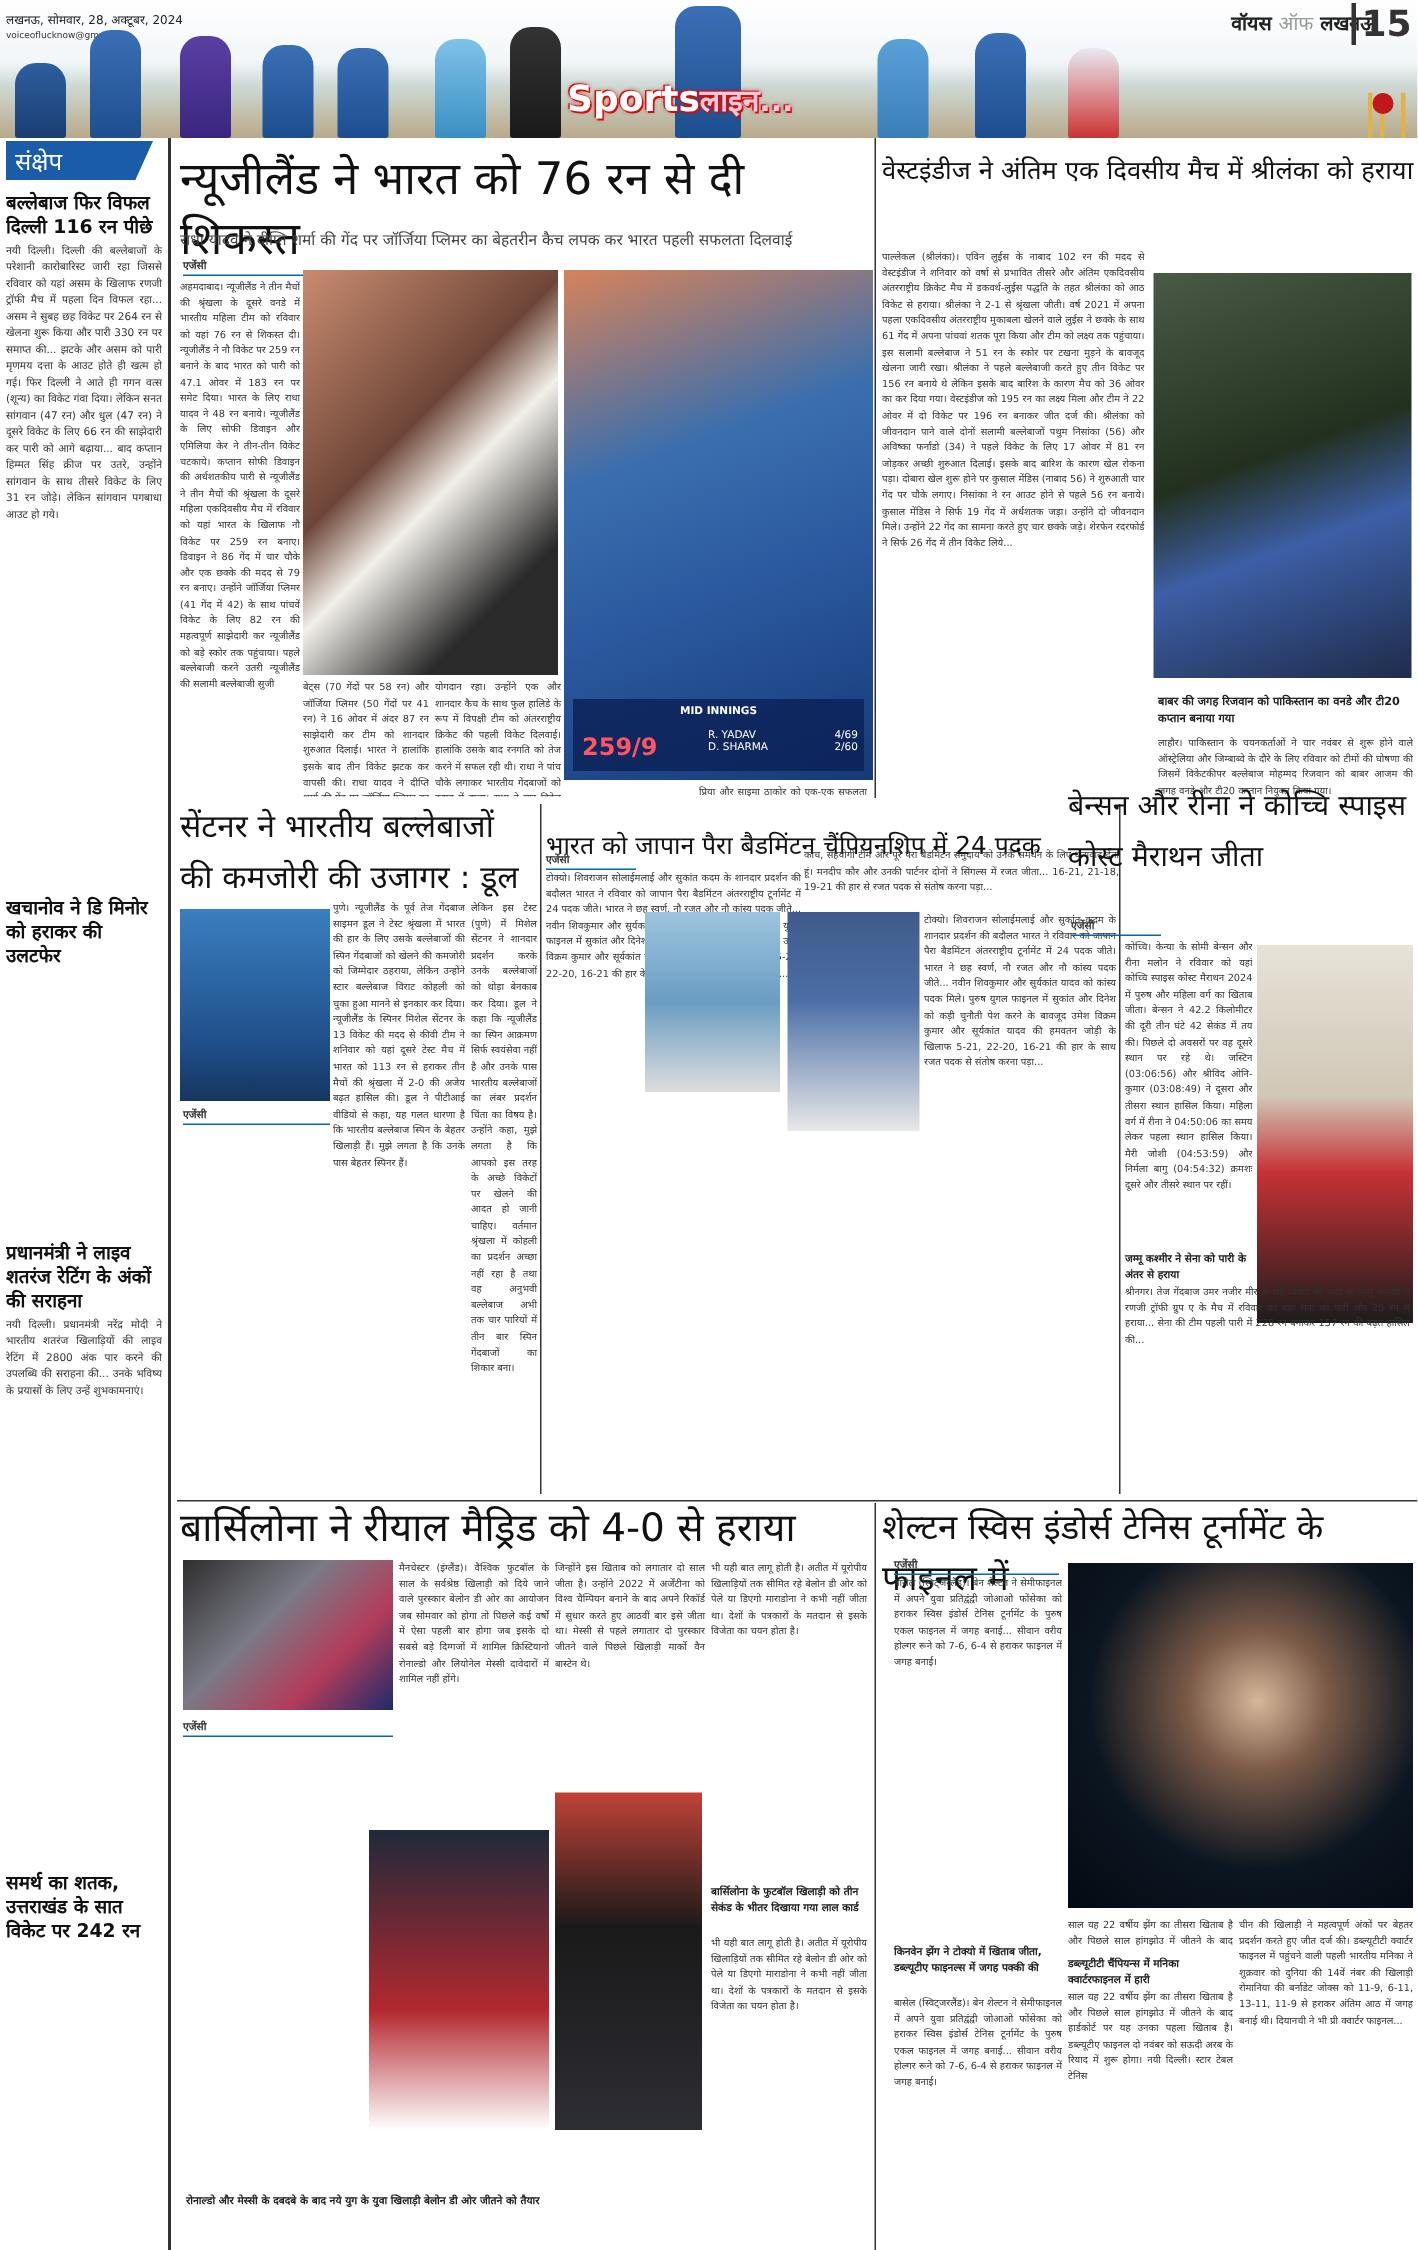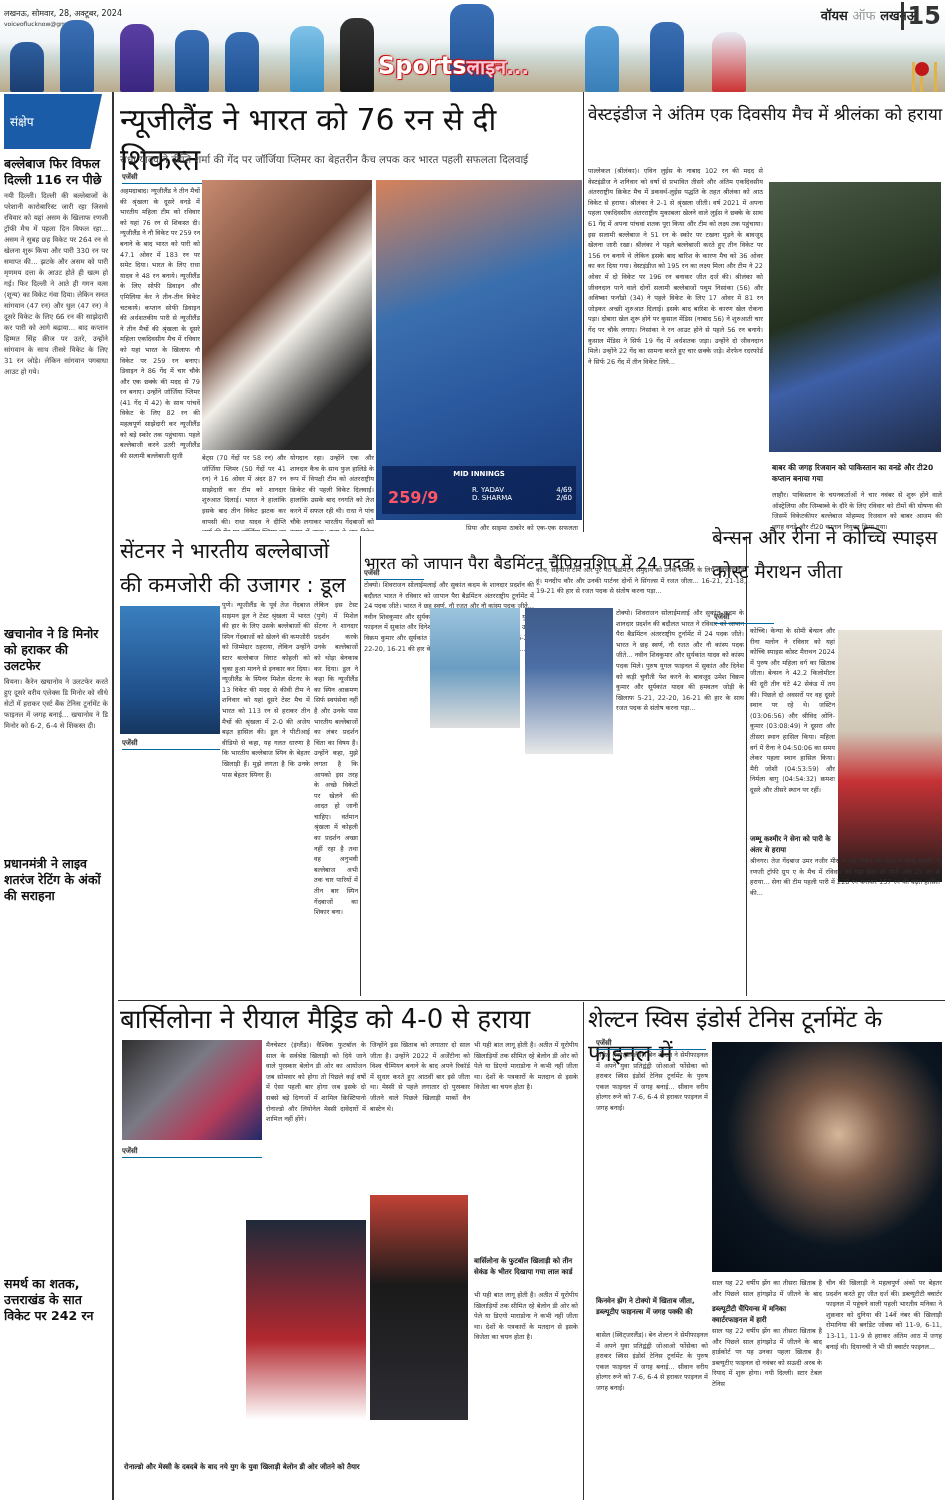--- a/index.html
+++ b/index.html
@@ -9,21 +9,21 @@
 .mh-email{position:absolute;left:4px;top:20px;font-size:6px;color:#333}
 .mh-paper{position:absolute;right:28px;top:6px;font-size:13px;font-weight:bold;color:#222}
 .mh-paper span{color:#999;font-weight:normal}
 .mh-page{position:absolute;right:4px;top:2px;font-size:24px;font-weight:bold;color:#333;border-left:3px solid #333;padding-left:4px;line-height:28px}
 .mh-brand{position:absolute;left:378px;top:52px;font-size:24px;font-weight:bold;color:#fff;text-shadow:0 0 3px #c11,1px 1px 0 #c11,-1px -1px 0 #c11}
 .mh-brand span{color:#f5c8d8;font-size:20px}
 .player{position:absolute;bottom:0;width:34px;border-radius:14px 14px 2px 2px;background:linear-gradient(#3b6fb5,#1d4f8f)}
 .stump{position:absolute;bottom:0;width:3px;height:30px;background:#e0b34a}
 .ball{position:absolute;right:16px;bottom:16px;width:14px;height:14px;border-radius:50%;background:#c01818}
 .side{position:absolute;left:0;top:92px;width:114px;height:1408px;border-right:2px solid #333;padding:2px 4px 0 4px;overflow:hidden}
-.side-tag{background:#1a5ca8;color:#fff;font-size:12px;padding:19px 6px;width:98px;clip-path:polygon(0 0,100% 0,88% 100%,0 100%);margin-bottom:3px}
+.side-tag{background:#1a5ca8;color:#fff;font-size:16px;padding:2px 6px;width:98px;clip-path:polygon(0 0,100% 0,88% 100%,0 100%);margin-bottom:3px}
 .side h3{font-size:12.5px;line-height:16px;font-weight:bold;color:#111;margin:4px 0 3px}
 .side p{font-size:7px;line-height:11px;color:#333;text-align:justify}
 .main-h{position:absolute;font-weight:normal;color:#111}
 .sub{position:absolute;font-size:11px;color:#444}
 .byline{position:absolute;font-size:7px;font-weight:bold;color:#333;border-bottom:1px solid #0369a1;padding-bottom:2px}
 .col{position:absolute;font-size:6.5px;line-height:10.6px;color:#333;text-align:justify;overflow:hidden}
 .photo{position:absolute;overflow:hidden}
 .cap{position:absolute;font-size:7.5px;font-weight:bold;color:#222;line-height:11px}
 .rule{position:absolute;background:#333}
 </style>
@@ -54,24 +54,24 @@
 </div>
 
 <div class="side">
   <div class="side-tag">संक्षेप</div>
   <div style="height:470px;overflow:hidden">
     <h3>बल्लेबाज फिर विफल दिल्ली 116 रन पीछे</h3>
     <p>नयी दिल्ली। दिल्ली की बल्लेबाजों के परेशानी कारोबारिस्ट जारी रहा जिससे रविवार को यहां असम के खिलाफ रणजी ट्रॉफी मैच में पहला दिन विफल रहा... असम ने सुबह छह विकेट पर 264 रन से खेलना शुरू किया और पारी 330 रन पर समाप्त की... झटके और असम को पारी मृणमय दत्ता के आउट होते ही खत्म हो गई। फिर दिल्ली ने आते ही गगन वत्स (शून्य) का विकेट गंवा दिया। लेकिन सनत सांगवान (47 रन) और धुल (47 रन) ने दूसरे विकेट के लिए 66 रन की साझेदारी कर पारी को आगे बढ़ाया... बाद कप्तान हिम्मत सिंह क्रीज पर उतरे, उन्होंने सांगवान के साथ तीसरे विकेट के लिए 31 रन जोड़े। लेकिन सांगवान पगबाधा आउट हो गये।</p>
   </div>
   <div style="height:230px;overflow:hidden">
     <h3>खचानोव ने डि मिनोर को हराकर की उलटफेर</h3>
-    <p>वियना। कैरेन खचानोव ने उलटफेर करते हुए दूसरे वरीय एलेक्स डि मिनोर को सीधे सेटों में हराकर एर्स्ट बैंक टेनिस टूर्नामेंट के फाइनल में जगह बनाई... खचानोव ने डि मिनोर को 6-2, 6-4 से शिकस्त दी।</p>
   </div>
   <div style="height:420px;overflow:hidden">
     <h3>प्रधानमंत्री ने लाइव शतरंज रेटिंग के अंकों की सराहना</h3>
+    <p>नयी दिल्ली। प्रधानमंत्री नरेंद्र मोदी ने भारतीय शतरंज खिलाड़ियों की लाइव रेटिंग में 2800 अंक पार करने की उपलब्धि की सराहना की... उनके भविष्य के प्रयासों के लिए उन्हें शुभकामनाएं।</p>
   </div>
   <div style="height:270px;overflow:hidden">
     <h3>समर्थ का शतक, उत्तराखंड के सात विकेट पर 242 रन</h3>
   </div>
 </div>
 
 <div class="main-h" style="left:120px;top:100px;width:460px;font-size:30px;line-height:40px">न्यूजीलैंड ने भारत को 76 रन से दी शिकस्त</div>
 <div class="sub" style="left:120px;top:152px;width:460px;font-size:10.3px">राधा यादव ने दीप्ति शर्मा की गेंद पर जॉर्जिया प्लिमर का बेहतरीन कैच लपक कर भारत पहली सफलता दिलवाई</div>
 <div class="byline" style="left:122px;top:172px;width:80px">एजेंसी</div>
 <div class="col" style="left:120px;top:186px;width:80px;height:344px">अहमदाबाद। न्यूजीलैंड ने तीन मैचों की श्रृंखला के दूसरे वनडे में भारतीय महिला टीम को रविवार को यहां 76 रन से शिकस्त दी। न्यूजीलैंड ने नौ विकेट पर 259 रन बनाने के बाद भारत को पारी को 47.1 ओवर में 183 रन पर समेट दिया। भारत के लिए राधा यादव ने 48 रन बनाये। न्यूजीलैंड के लिए सोफी डिवाइन और एमिलिया केर ने तीन-तीन विकेट चटकाये। कप्तान सोफी डिवाइन की अर्धशतकीय पारी से न्यूजीलैंड ने तीन मैचों की श्रृंखला के दूसरे महिला एकदिवसीय मैच में रविवार को यहां भारत के खिलाफ नौ विकेट पर 259 रन बनाए। डिवाइन ने 86 गेंद में चार चौके और एक छक्के की मदद से 79 रन बनाए। उन्होंने जॉर्जिया प्लिमर (41 गेंद में 42) के साथ पांचवें विकेट के लिए 82 रन की महत्वपूर्ण साझेदारी कर न्यूजीलैंड को बड़े स्कोर तक पहुंचाया। पहले बल्लेबाजी करने उतरी न्यूजीलैंड की सलामी बल्लेबाजी सुजी</div>

